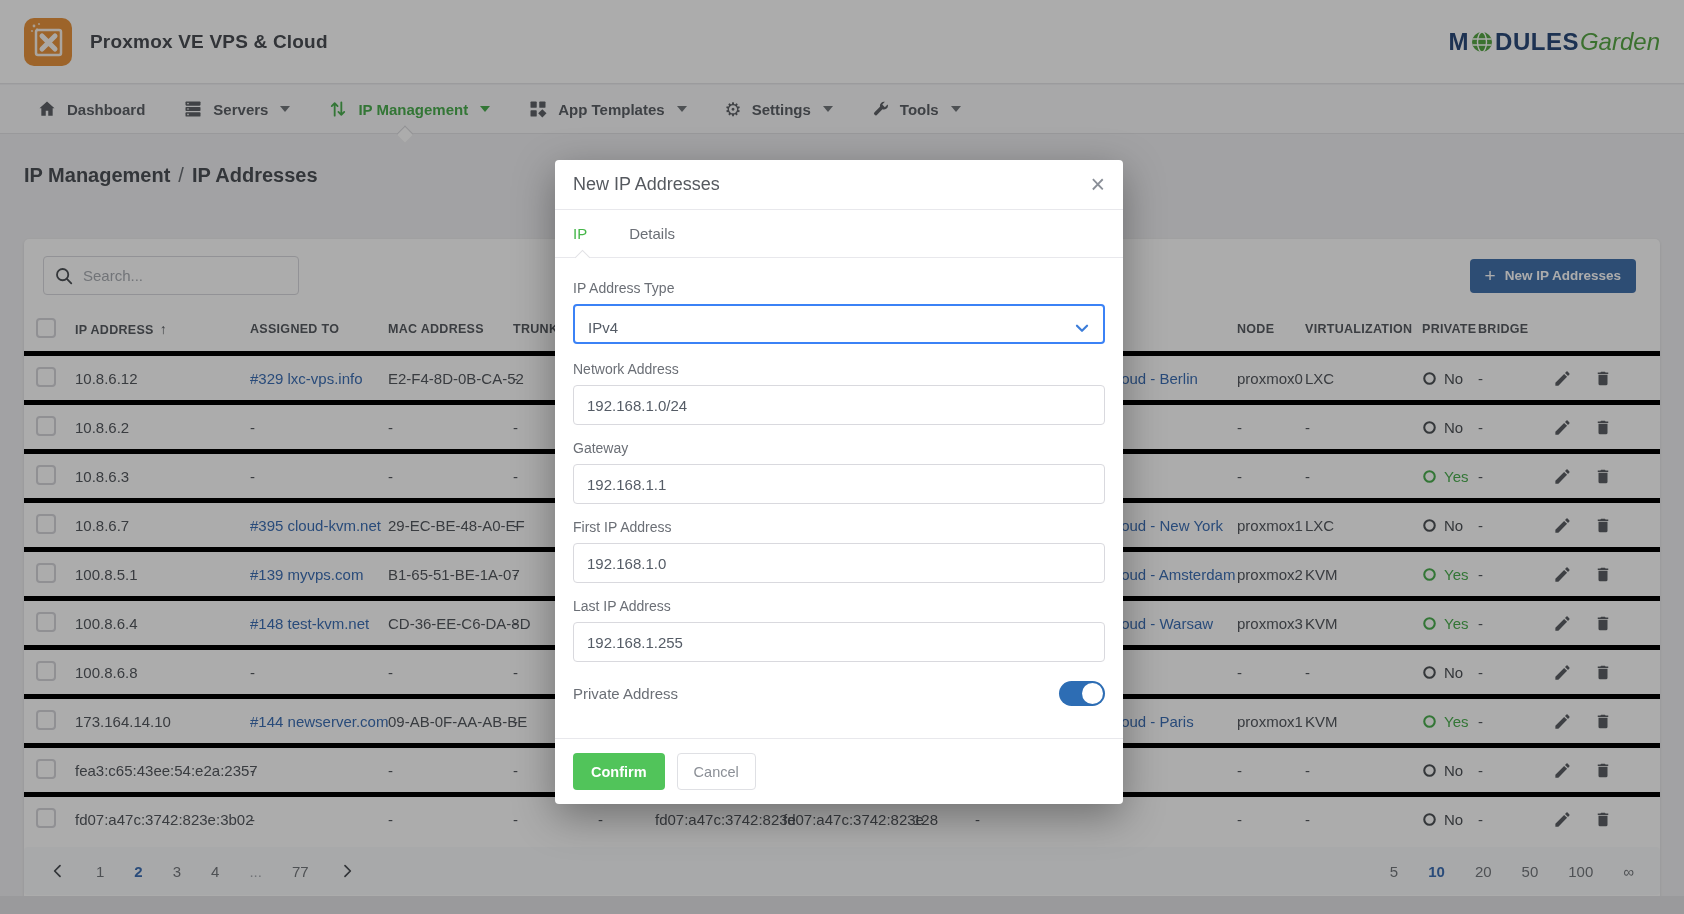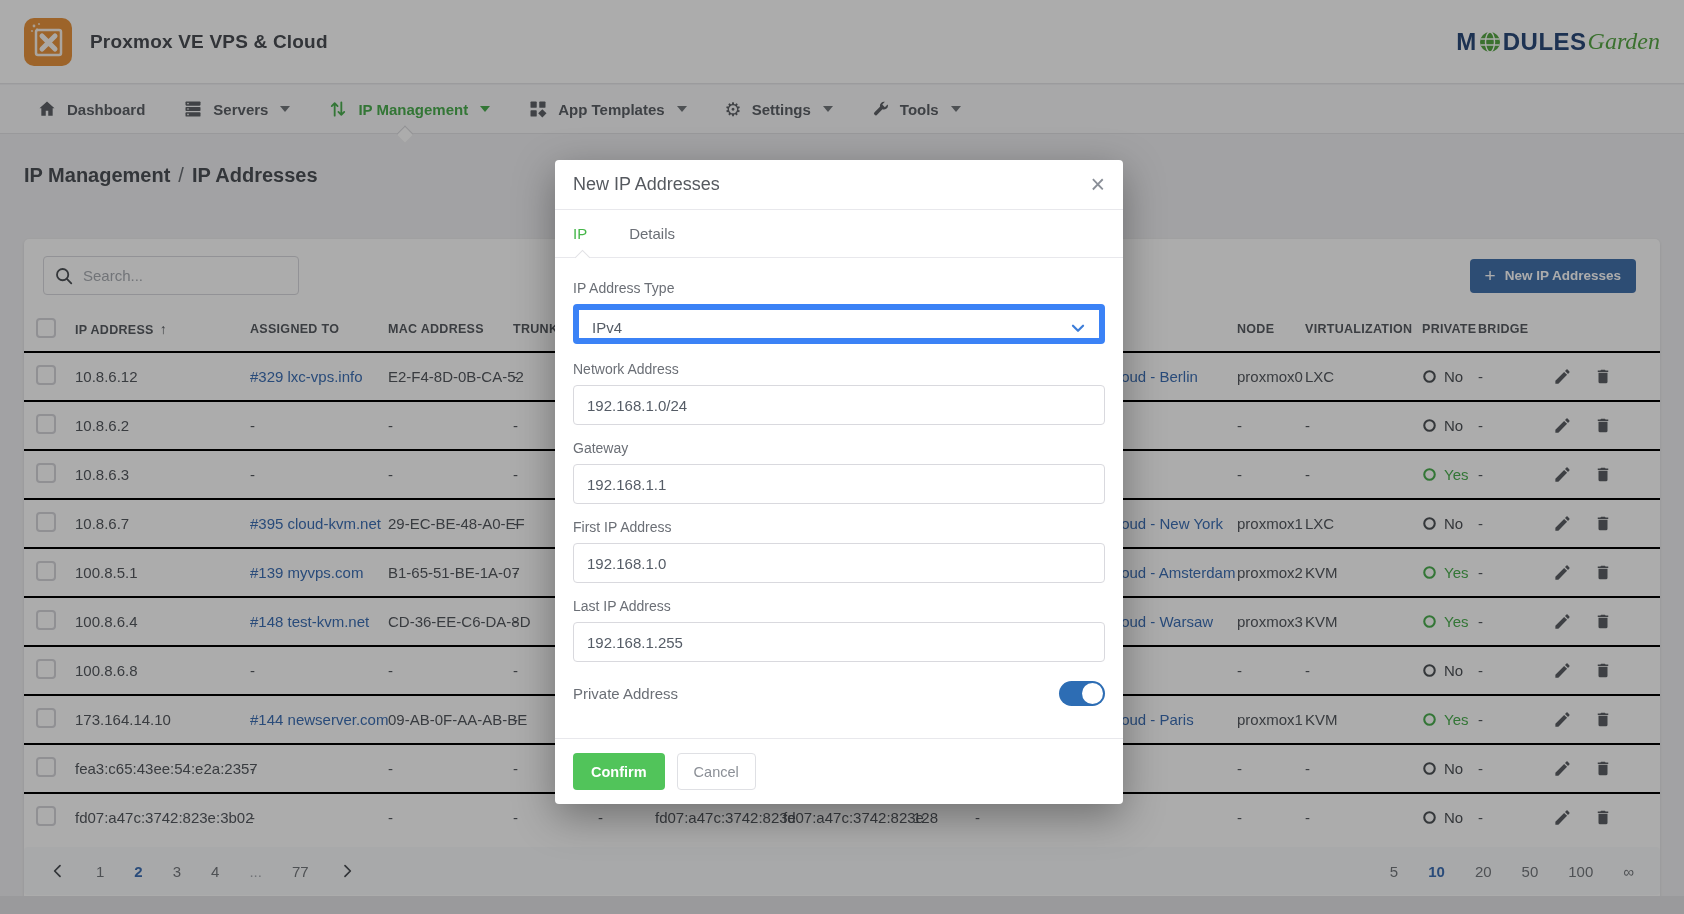--- a/index.html
+++ b/index.html
@@ -8,21 +8,21 @@
 
   
   .app-header { position:absolute; left:0; top:0; width:1684px; height:84px; background:#ffffff;
     border-bottom:1px solid #e6e6e9; display:flex; align-items:center; padding:0 24px; }
   .logo-box { width:48px; height:48px; border-radius:10px; background:#e9953f; position:relative; flex:0 0 auto; }
   .logo-box svg { position:absolute; inset:0; }
   .app-title { margin-left:18px; font-size:19px; font-weight:700; color:#4a4e54; letter-spacing:.2px; }
   .brand { margin-left:auto; display:flex; align-items:center; font-size:24px; }
   .brand .b1, .brand .b2 { color:#2b4a7a; font-weight:800; letter-spacing:.5px; }
   .brand .globe { width:24px; height:24px; margin:0 1px; }
-  .brand .b3 { color:#58a846; font-weight:400; font-style:italic; margin-left:1px;font-family:Liberation Serif, serif; }
+  .brand .b3 { color:#58a846; font-weight:400; font-style:italic; margin-left:1px; }
 
   
   .nav { position:absolute; left:0; top:85px; width:1684px; height:49px; background:#fafafb;
     border-bottom:1px solid #e3e3e6; display:flex; align-items:center; padding:0 18px; }
   .nav-item { display:flex; align-items:center; gap:10px; padding:0 19px; height:100%; cursor:pointer; }
   .nav-item .lbl { font-size:15px; font-weight:700; color:#5d6167; }
   .nav-item.active .lbl { color:#4caf50; }
   .nav-item svg, .nav-item .gear-glyph { flex:0 0 auto; }
   .gear-glyph { font-size:19px; color:#5f6368; line-height:1; }
   .caret { width:0; height:0; border-left:5px solid transparent; border-right:5px solid transparent;
@@ -45,21 +45,21 @@
     font-family:"Liberation Sans", sans-serif; background:transparent; }
   .search-box input::placeholder { color:#a9adb3; }
   .btn-new { height:34px; background:#4372ac; color:#fff; border:none; border-radius:4px; font-size:13.5px;
     font-weight:700; display:flex; align-items:center; gap:9px; padding:0 15px; cursor:pointer;
     font-family:"Liberation Sans", sans-serif; }
   .btn-new .plus { font-size:19px; font-weight:400; line-height:1; }
 
   .thead, .trow { display:flex; align-items:center; }
   .thead { height:44px; }
   .thead .cell { font-size:12.5px; font-weight:700; color:#585c62; letter-spacing:.3px; }
-  .trow { height:49px; border-top:2px solid #000000; }
+  .trow { height:49px; border-top:5px solid #000000; }
   .cell { padding-left:7px; font-size:15px; color:#55595f; white-space:nowrap; overflow:visible; }
   .col-cb{width:44px; padding-left:12px;} .col-ip{width:175px;} .col-as{width:138px;} .col-mac{width:125px;}
   .col-tr{width:85px;} .col-h1{width:57px;} .col-h2{width:128px;} .col-h3{width:130px;} .col-h4{width:62px;}
   .col-h5{width:132px;} .col-loc{width:130px;} .col-node{width:68px;} .col-virt{width:117px;}
   .col-priv{width:56px;} .col-br{width:72px;} .col-act{flex:1; display:flex; justify-content:flex-end;
     gap:22px; padding-right:48px;}
   .cb { display:inline-block; width:20px; height:20px; border:2px solid #d6d6db; border-radius:4px;
     background:#fff; cursor:pointer; }
   .link { color:#3e70b5; cursor:pointer; }
   .sort-arrow { font-size:14px; color:#585c62; margin-left:6px; font-weight:400; }
@@ -89,21 +89,21 @@
   .modal-tabs { height:48px; display:flex; align-items:center; padding:0 18px; gap:42px;
     border-bottom:1px solid #e8e8ec; position:relative; }
   .mtab { font-size:15px; color:#6b6f76; cursor:pointer; }
   .mtab.active { color:#45b649; }
   .tab-notch { position:absolute; left:22px; bottom:-6px; width:11px; height:11px; background:#fff;
     border-left:1px solid #e2e2e6; border-top:1px solid #e2e2e6; transform:rotate(45deg); }
   .modal-body { padding:16px 18px 6px 18px; }
   .f-label { font-size:14px; color:#6b6f76; margin:6px 0 8px 0; }
   .f-input { width:100%; height:40px; border:1px solid #d9d9de; border-radius:4px; font-size:15px;
     color:#555c66; padding:0 13px; margin-bottom:9px; font-family:"Liberation Sans", sans-serif; outline:none; }
-  .f-select { width:100%; height:40px; border:6px solid #3b82f6; border-radius:4px; display:flex;
+  .f-select { width:100%; height:40px; border:2px solid #3b82f6; border-radius:4px; display:flex;
     align-items:center; justify-content:space-between; padding:7px 10px 0 13px; font-size:15px;
     color:#555c66; margin-bottom:17px; cursor:pointer; background:#fff; }
   .toggle-row { display:flex; align-items:center; justify-content:space-between; margin:10px 0 26px 0; }
   .toggle-label { font-size:15px; color:#6b6f76; }
   .toggle { width:46px; height:25px; border-radius:13px; background:#2d6db4; position:relative; cursor:pointer; }
   .toggle .knob { position:absolute; right:2px; top:2px; width:21px; height:21px; border-radius:50%; background:#fff; }
   .modal-foot { border-top:1px solid #e8e8ec; padding:14px 18px; display:flex; gap:12px; }
   .btn-confirm { height:37px; padding:0 18px; background:#51c45a; color:#fff; border:none; border-radius:4px;
     font-size:14.5px; font-weight:700; cursor:pointer; font-family:"Liberation Sans", sans-serif; }
   .btn-cancel { height:37px; padding:0 16px; background:#fff; color:#8b8f96; border:1px solid #dfe0e4;

